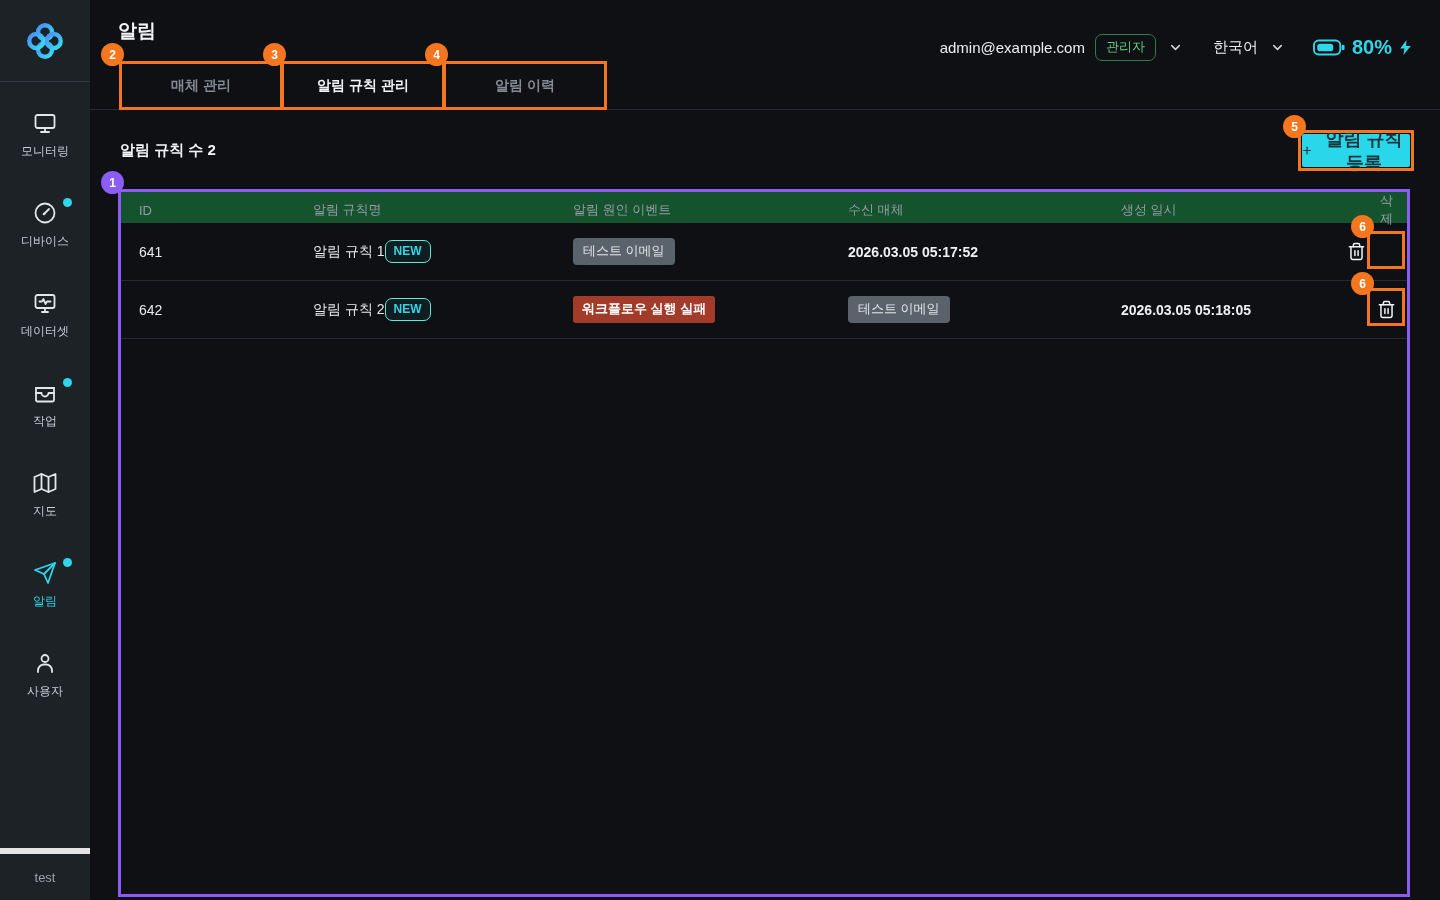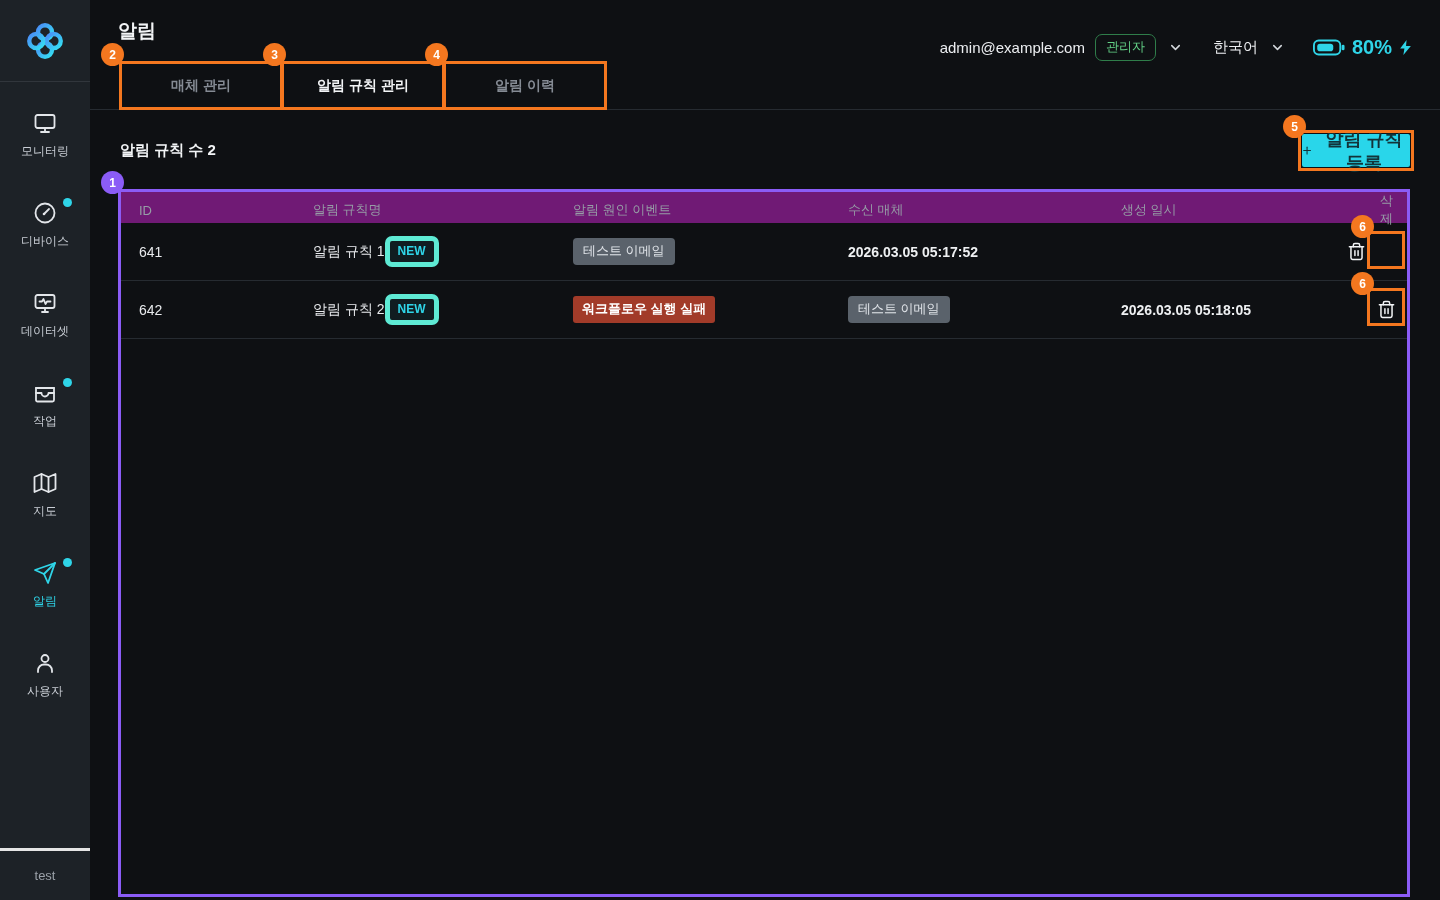--- a/index.html
+++ b/index.html
@@ -29,21 +29,21 @@
   .nav-item .nav-label { font-size: 12px; color: #c9ced5; }
   .nav-item.active { color: #2fd5e8; }
   .nav-item.active .nav-label { color: #2fd5e8; }
   .nav-icon-box { position: relative; width: 26px; height: 26px; display:flex; align-items:center; justify-content:center; }
   .nav-dot {
     position: absolute; top: -2px; right: -14px;
     width: 9px; height: 9px; border-radius: 50%; background: #2fd5e8;
   }
   .sidebar-footer {
     position: absolute; left: 0; top: 848px; width: 90px; height: 52px;
-    border-top: 3px solid #e5e5e5;
+    border-top: 6px solid #e5e5e5;
     display: flex; align-items: center; justify-content: center;
     color: #9aa0a8; font-size: 13px;
   }
   
   .header {
     position: absolute; left: 90px; top: 0; width: 1350px; height: 62px;
     display: flex; align-items: center;
   }
   .page-title { margin-left: 28px; font-size: 19px; font-weight: bold; color: #f2f4f6; }
   .header-right {
@@ -87,26 +87,26 @@
   .table-wrap {
     position: absolute; left: 118px; top: 189px; width: 1292px; height: 708px;
     border: 3px solid #8b5cf6;
   }
   .tgrid {
     display: grid;
     grid-template-columns: 174px 260px 275px 273px 250px 1fr;
     align-items: center;
     padding-left: 18px; padding-right: 14px;
   }
-  .thead { height: 31px; background: #701a75; color: #969da6; font-size: 13px; }
+  .thead { height: 31px; background: #14532d; color: #969da6; font-size: 13px; }
   .th-delete { text-align: right; }
   .trow { height: 58px; font-size: 14px; border-bottom: 1px solid #262b31; }
   .cell-name { display: flex; align-items: center; }
   .badge-new {
-    border: 5px solid #5eead4; color: #2fd5e8; background: rgba(47,213,232,0.07);
+    border: 1px solid #5eead4; color: #2fd5e8; background: rgba(47,213,232,0.07);
     border-radius: 7px; padding: 3px 8px 4px; font-size: 12px; font-weight: bold;
   }
   .cell-event { display: flex; align-items: center; gap: 12px; }
   .badge-blue { background: #1565ad; color: #ffffff; padding: 4px 9px 5px; border-radius: 3px; font-size: 13px; font-weight: bold; }
   .badge-red  { background: #a23b29; color: #ffffff; padding: 4px 9px 5px; border-radius: 3px; font-size: 13px; font-weight: bold; }
   .badge-gray { background: #5a626b; color: #e0e4e9; padding: 4px 10px 5px; border-radius: 4px; font-size: 13px; display: inline-block; }
   .cell-created { font-weight: bold; color: #eef0f2; }
   .cell-delete { display: flex; justify-content: flex-end; }
   .trash-btn {
     background: none; border: none; cursor: pointer; color: #f2f4f6;

